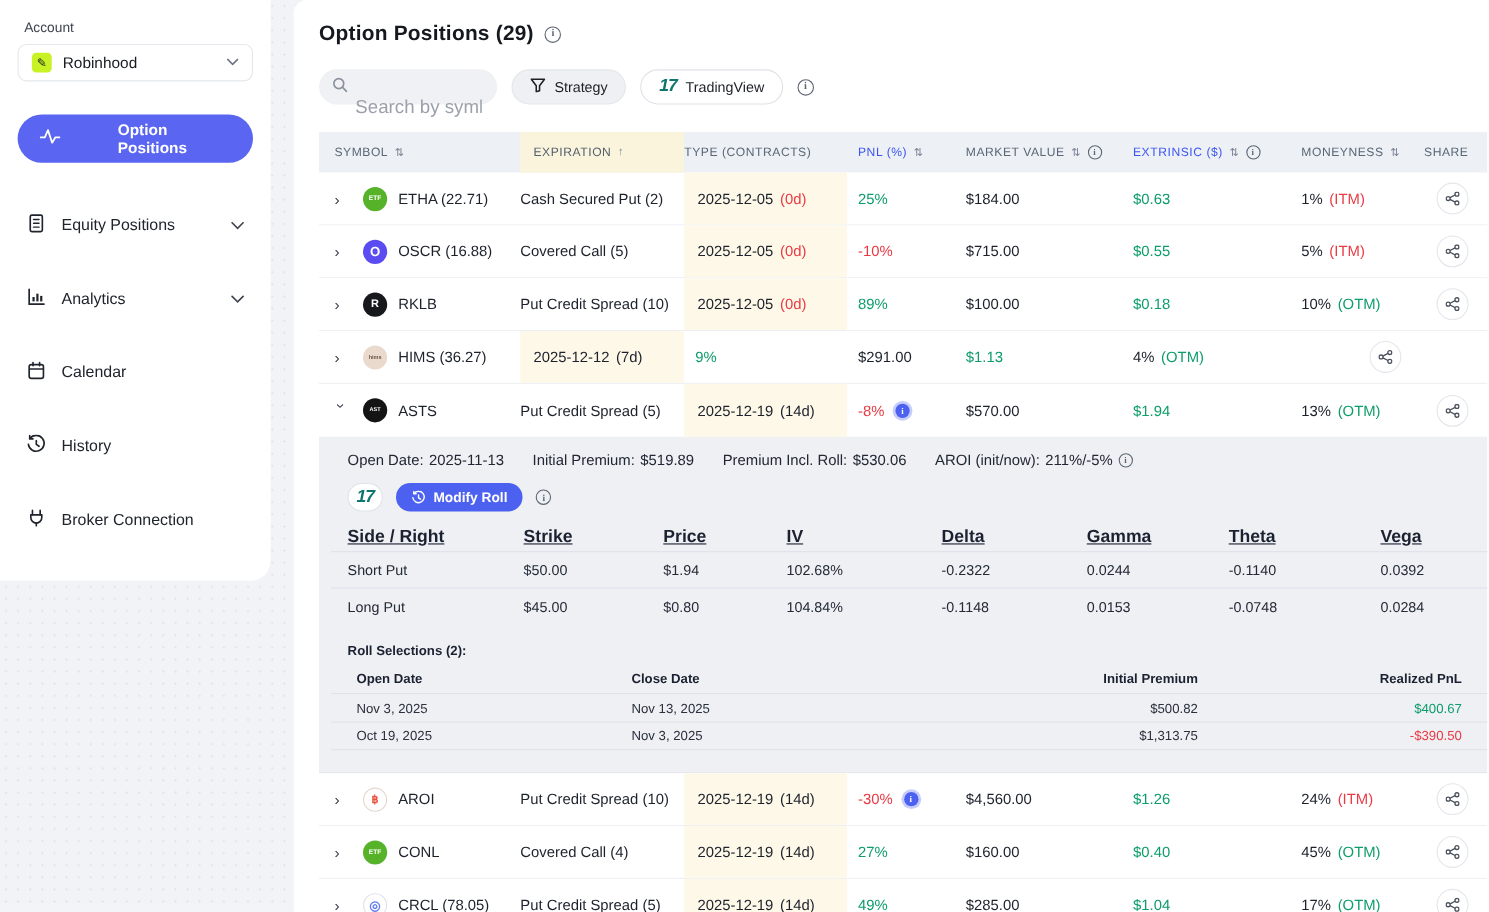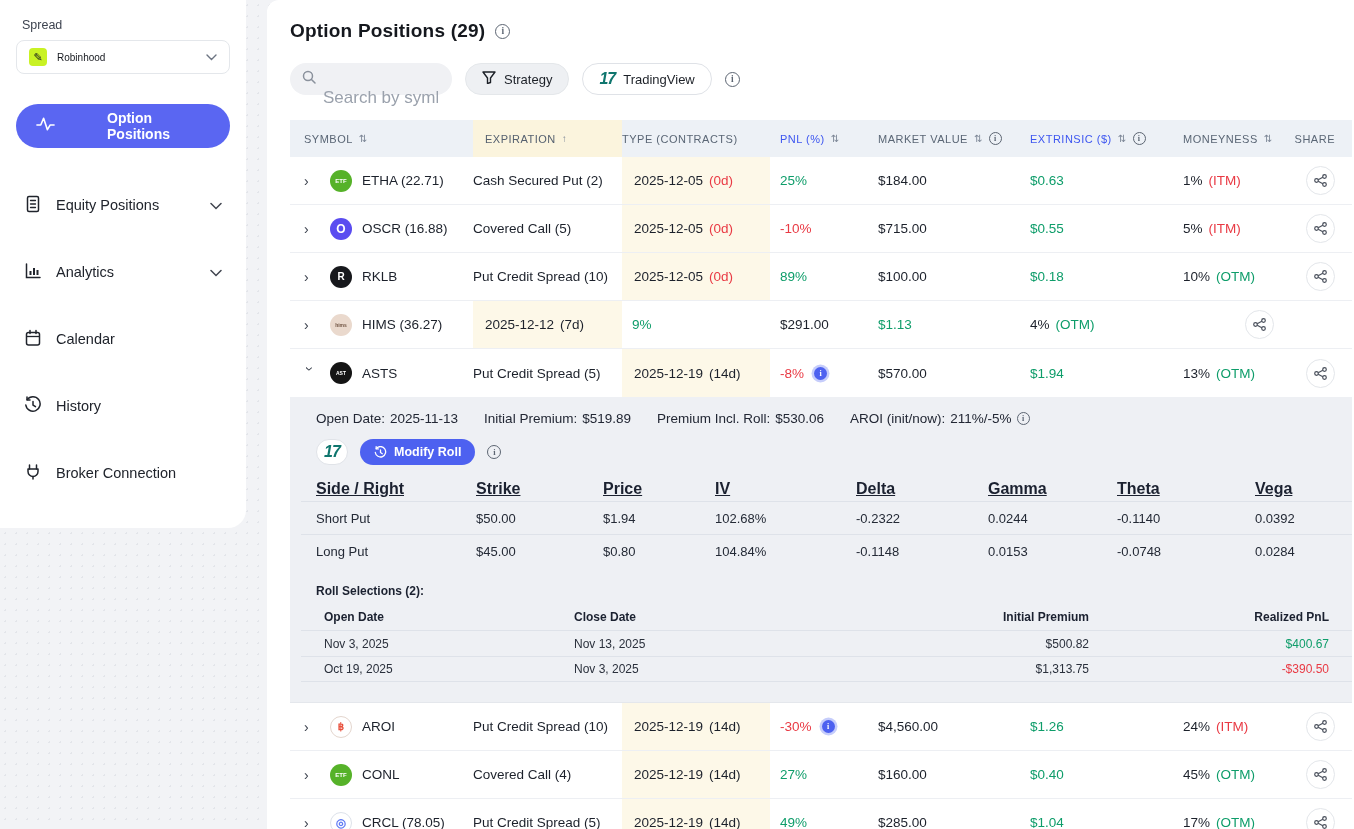--- a/index.html
+++ b/index.html
@@ -16,21 +16,21 @@
   .sidebar {
     position:absolute; left:0; top:0; width:246px; height:528px;
     background:#ffffff; border-radius:0 0 18px 0;
   }
   .acct-label { font-size:12.5px; color:#3e4450; margin:18px 0 8px 22px; }
   .acct-select {
     margin:0 16px; height:34px; border:1px solid #e4e7eb; border-radius:8px;
     display:flex; align-items:center; padding:0 12px; gap:10px; background:#fff; cursor:pointer;
   }
   .acct-ic { width:18px; height:18px; border-radius:4px; background:#c9f224; display:flex; align-items:center; justify-content:center; font-size:11px; color:#15181c; }
-  .acct-name { font-size:10px; color:#16191f; flex:1; }
+  .acct-name { font-size:14px; color:#16191f; flex:1; }
   .chev-dn { color:#6c7482; font-size:10px; }
   .nav-pill {
     margin:30px 16px 0; height:44px; border-radius:22px; background:#5a66f2;
     display:flex; align-items:center; gap:12px; padding:0 20px; color:#fff; cursor:pointer;
   }
   .nav-pill .lbl { font-size:14px; font-weight:bold;margin-left:40px; }
   .nav-item {
     margin:0 16px; padding:0 8px; height:20px; margin-top:47px;
     display:flex; align-items:center; gap:14px; color:#20242c; cursor:pointer; font-size:14.5px;
   }
@@ -115,21 +115,21 @@
   .rs-title { padding:17px 0 0 15px; font-size:12px; font-weight:bold; color:#1b2130; }
   .rgrid { display:grid; grid-template-columns:250px 250px 265px 1fr; padding:0 23px; align-items:center; }
   .rhead { margin-top:6px; height:26px; font-size:12px; font-weight:bold; color:#1b2130; }
   .rrow { height:26px; border-top:1px solid #dee2e9; font-size:12px; color:#2a303c; }
   .ra { text-align:right; }
 </style>
 </head>
 <body>
 
 <div class="sidebar">
-  <div class="acct-label">Spread</div>
+  <div class="acct-label">Account</div>
   <div class="acct-select">
     <span class="acct-ic">
         <span>✎</span>
       </span>
     <span class="acct-name">Robinhood</span>
     <span class="chev-dn">
       <svg width="11" height="7" viewBox="0 0 11 7">
           <path d="M1 1l4.5 4.5L10 1" stroke="#6c7482" stroke-width="1.4" fill="none" stroke-linecap="round"></path>
         </svg>
     </span>

